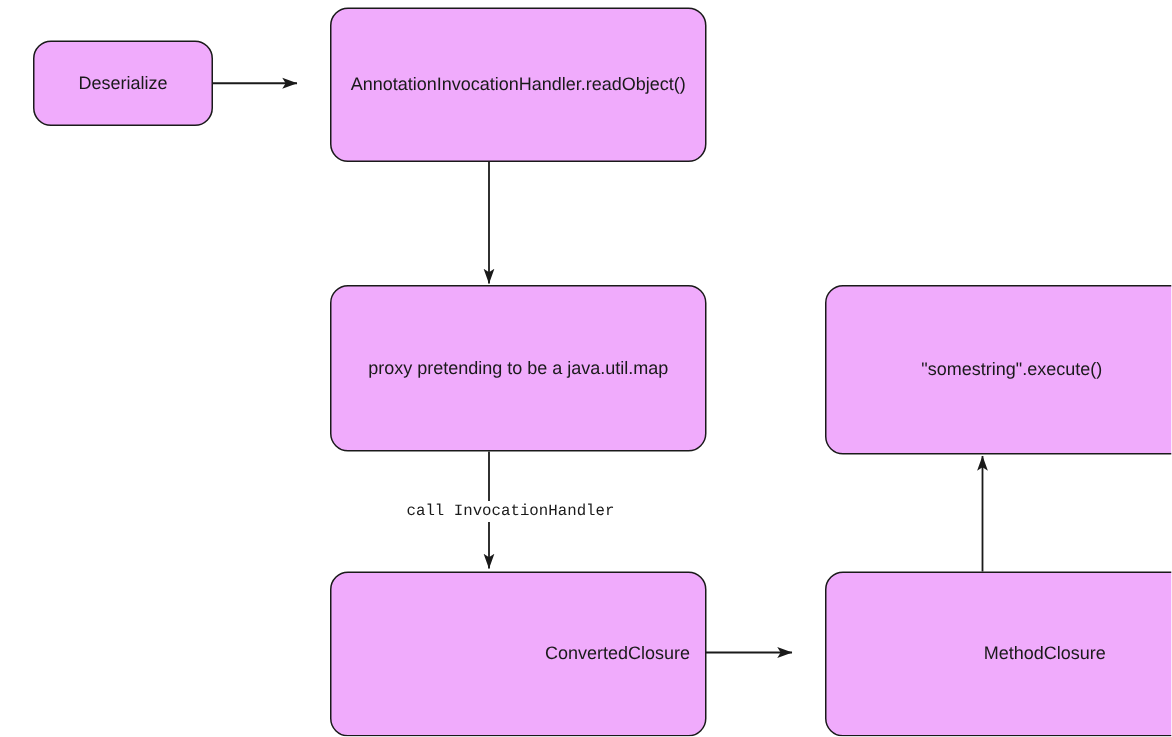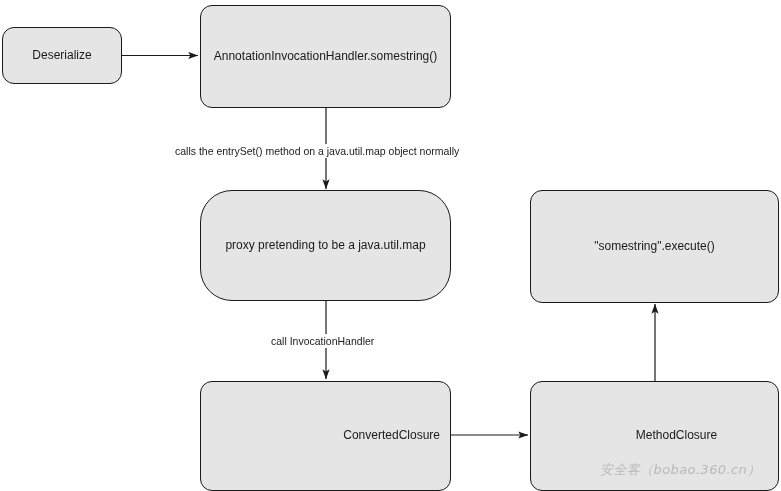--- a/index.html
+++ b/index.html
@@ -16,29 +16,30 @@
     width: 781px;
     height: 491px;
     background: #ffffff;
     overflow: hidden;
   }
   .node {
     position: absolute;
     box-sizing: border-box;
     border: 1.1px solid #1a1a1a;
     border-radius: 12px;
-    background: #e5e5e5;
+    background: #f0abfc;
     display: flex;
     align-items: center;
     justify-content: center;
     text-align: center;
     color: #1a1a1a;
     font-size: 12px;
     line-height: 1.3;
     z-index: 2;
+    margin-left: 20px;
   }
   .node-label {
     padding: 0 10px;
     white-space: nowrap;
   }
   .edge-label {
     position: absolute;
     font-size: 10.5px;
     color: #1a1a1a;
     white-space: nowrap;
@@ -86,38 +87,36 @@
     <line x1="451" y1="435" x2="528" y2="435" stroke="#1a1a1a" stroke-width="1.2" marker-end="url(#arrowhead)"></line>
 
     <line x1="655" y1="381" x2="655" y2="304" stroke="#1a1a1a" stroke-width="1.2" marker-end="url(#arrowhead)"></line>
   </svg>
 
   <div class="node" style="left:2px; top:27px; width:120px; height:57px;">
     <span class="node-label">Deserialize</span>
   </div>
 
   <div class="node" style="left:200px; top:5px; width:251px; height:103px;">
-    <span class="node-label">AnnotationInvocationHandler.somestring()</span>
+    <span class="node-label">AnnotationInvocationHandler.readObject()</span>
   </div>
 
-  <div class="node" style="left:200px; top:190px; width:251px; height:111px;border-radius:32px;">
+  <div class="node" style="left:200px; top:190px; width:251px; height:111px;">
     <span class="node-label">proxy pretending to be a java.util.map</span>
   </div>
 
   <div class="node" style="left:530px; top:190px; width:249px; height:113px;">
     <span class="node-label">"somestring".execute()</span>
   </div>
 
   <div class="node" style="left:200px; top:381px; width:251px; height:110px;justify-content:flex-end;">
     <span class="node-label">ConvertedClosure</span>
   </div>
 
   <div class="node" style="left:530px; top:381px; width:249px; height:110px;padding-left:44px;">
     <span class="node-label">MethodClosure</span>
   </div>
 
-  <div class="edge-label" style="left:172px; top:144px;">calls the entrySet() method on a java.util.map object normally</div>
 
-  <div class="edge-label" style="left:268px; top:334px;">call InvocationHandler</div>
+  <div class="edge-label" style="left:268px; top:334px;font-family:Liberation Mono, monospace;">call InvocationHandler</div>
 
-  <div class="watermark" style="left:600px; top:461px;">安全客（bobao.360.cn）</div>
 
 </div>
 
 </body></html>

